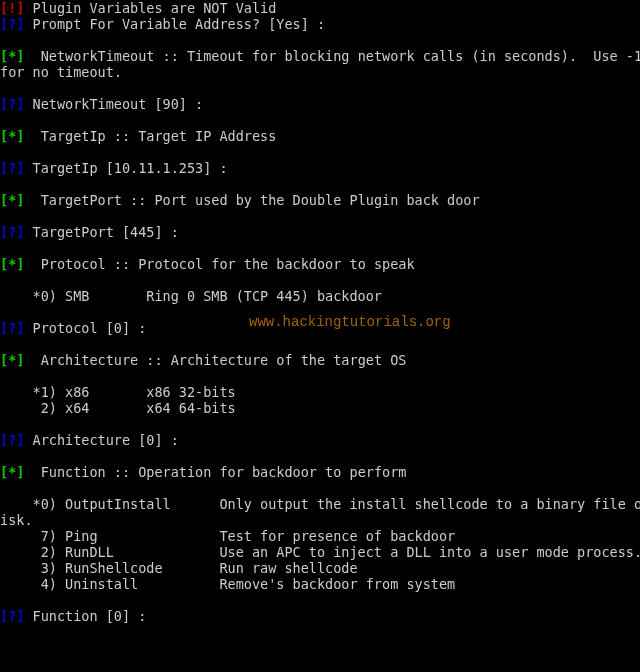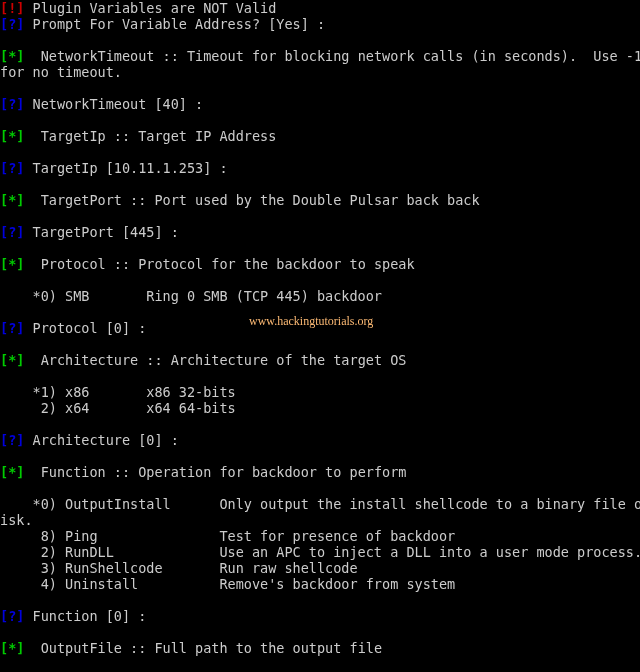--- a/index.html
+++ b/index.html
@@ -33,68 +33,67 @@
   }
   .tag { font-weight: bold; }
   .tag-err   { color: #cc0000; }
   .tag-ask   { color: #0000dd; }
   .tag-info  { color: #00cc00; }
   .txt { color: #cccccc; }
   .watermark {
     position: absolute;
     left: 249px;
     top: 314px;
-    font-family: Liberation Serif, serif;
-    font-size: 12px;
-    color: #fdba74;
+    font-family: Liberation Mono, monospace;
+    font-size: 14px;
+    color: #a16207;
     white-space: pre;
     letter-spacing: 0px;
   }
 </style>
 </head>
 <body>
 
 <div id="terminal">
   <div id="terminal-output">
       <div class="line"><span class="tag tag-err">[!]</span><span class="txt"> Plugin Variables are NOT Valid</span></div>
       <div class="line"><span class="tag tag-ask">[?]</span><span class="txt"> Prompt For Variable Address? [Yes] :</span></div>
       <div class="line"><span class="txt"></span></div>
       <div class="line"><span class="tag tag-info">[*]</span><span class="txt">  NetworkTimeout :: Timeout for blocking network calls (in seconds).  Use -1</span></div>
       <div class="line"><span class="txt">for no timeout.</span></div>
       <div class="line"><span class="txt"></span></div>
-      <div class="line"><span class="tag tag-ask">[?]</span><span class="txt"> NetworkTimeout [40] :</span></div>
+      <div class="line"><span class="tag tag-ask">[?]</span><span class="txt"> NetworkTimeout [90] :</span></div>
       <div class="line"><span class="txt"></span></div>
       <div class="line"><span class="tag tag-info">[*]</span><span class="txt">  TargetIp :: Target IP Address</span></div>
       <div class="line"><span class="txt"></span></div>
       <div class="line"><span class="tag tag-ask">[?]</span><span class="txt"> TargetIp [10.11.1.253] :</span></div>
       <div class="line"><span class="txt"></span></div>
-      <div class="line"><span class="tag tag-info">[*]</span><span class="txt">  TargetPort :: Port used by the Double Pulsar back back</span></div>
+      <div class="line"><span class="tag tag-info">[*]</span><span class="txt">  TargetPort :: Port used by the Double Plugin back door</span></div>
       <div class="line"><span class="txt"></span></div>
       <div class="line"><span class="tag tag-ask">[?]</span><span class="txt"> TargetPort [445] :</span></div>
       <div class="line"><span class="txt"></span></div>
       <div class="line"><span class="tag tag-info">[*]</span><span class="txt">  Protocol :: Protocol for the backdoor to speak</span></div>
       <div class="line"><span class="txt"></span></div>
       <div class="line"><span class="txt">    *0) SMB       Ring 0 SMB (TCP 445) backdoor</span></div>
       <div class="line"><span class="txt"></span></div>
       <div class="line"><span class="tag tag-ask">[?]</span><span class="txt"> Protocol [0] :</span></div>
       <div class="line"><span class="txt"></span></div>
       <div class="line"><span class="tag tag-info">[*]</span><span class="txt">  Architecture :: Architecture of the target OS</span></div>
       <div class="line"><span class="txt"></span></div>
       <div class="line"><span class="txt">    *1) x86       x86 32-bits</span></div>
       <div class="line"><span class="txt">     2) x64       x64 64-bits</span></div>
       <div class="line"><span class="txt"></span></div>
       <div class="line"><span class="tag tag-ask">[?]</span><span class="txt"> Architecture [0] :</span></div>
       <div class="line"><span class="txt"></span></div>
       <div class="line"><span class="tag tag-info">[*]</span><span class="txt">  Function :: Operation for backdoor to perform</span></div>
       <div class="line"><span class="txt"></span></div>
       <div class="line"><span class="txt">    *0) OutputInstall      Only output the install shellcode to a binary file on d</span></div>
       <div class="line"><span class="txt">isk.</span></div>
-      <div class="line"><span class="txt">     8) Ping               Test for presence of backdoor</span></div>
+      <div class="line"><span class="txt">     7) Ping               Test for presence of backdoor</span></div>
       <div class="line"><span class="txt">     2) RunDLL             Use an APC to inject a DLL into a user mode process.</span></div>
       <div class="line"><span class="txt">     3) RunShellcode       Run raw shellcode</span></div>
       <div class="line"><span class="txt">     4) Uninstall          Remove's backdoor from system</span></div>
       <div class="line"><span class="txt"></span></div>
       <div class="line"><span class="tag tag-ask">[?]</span><span class="txt"> Function [0] :</span></div>
       <div class="line"><span class="txt"></span></div>
-      <div class="line"><span class="tag tag-info">[*]</span><span class="txt">  OutputFile :: Full path to the output file</span></div>
     </div>
   <div class="watermark">www.hackingtutorials.org</div>
 </div>
 
 </body></html>

